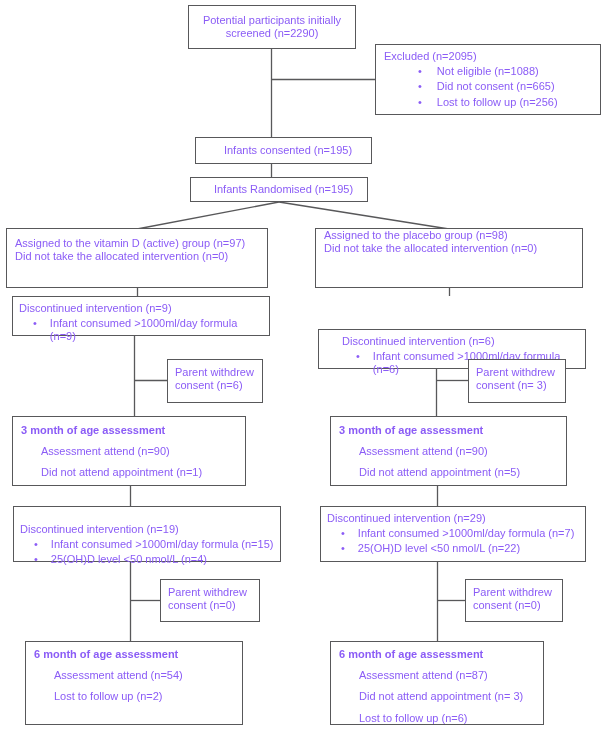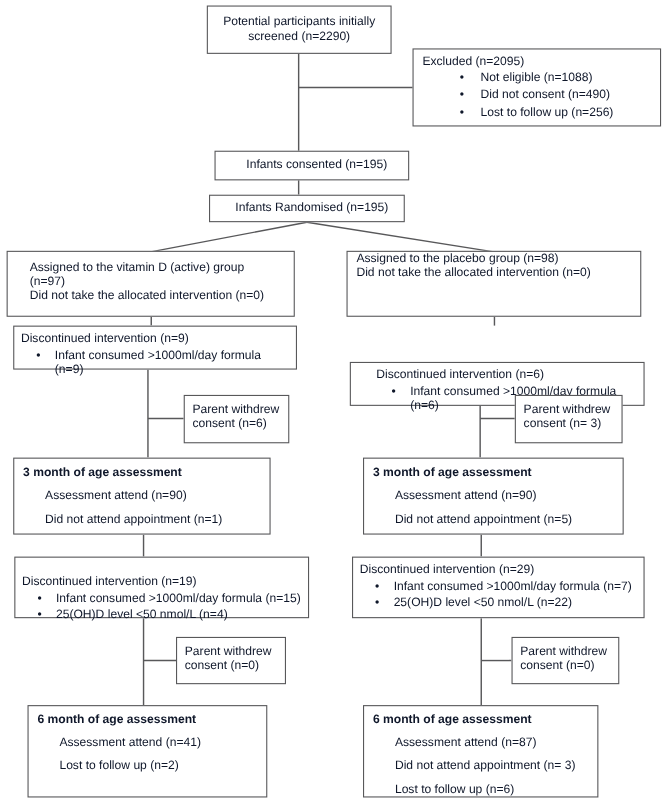--- a/index.html
+++ b/index.html
@@ -2,21 +2,21 @@
 <html><head>
 <meta charset="utf-8">
 <style>
   html, body { margin: 0; padding: 0; background: #ffffff; }
   #canvas {
     position: relative;
     width: 603px;
     height: 729px;
     background: #ffffff;
     font-family: "Liberation Sans", sans-serif;
-    color: #0f172a;
+    color: #8b5cf6;
     overflow: hidden;
   }
   #connectors {
     position: absolute;
     left: 0; top: 0;
     width: 603px; height: 729px;
   }
   .box {
     position: absolute;
     box-sizing: border-box;
@@ -47,21 +47,21 @@
   .ind14 { padding-left: 14px; margin-top: 2px; }
   .dot { flex: 0 0 auto; }
   .ind34 .dot { margin-right: 15px; }
   .ind14 .dot { margin-right: 13px; }
 
   
   #box-screened        { left: 188px; top: 5px;   width: 168px; height: 44px; }
   #box-excluded        { left: 375px; top: 44px;  width: 226px; height: 71px; }
   #box-consented       { left: 195px; top: 137px; width: 177px; height: 27px; }
   #box-randomised      { left: 190px; top: 177px; width: 178px; height: 25px; }
-  #box-assigned-left   { left: 6px;   top: 228px; width: 262px; height: 60px; padding: 8px 20px; }
+  #box-assigned-left   { left: 6px;   top: 228px; width: 262px; height: 60px; padding: 8px 8px; }
   #box-assigned-right  { left: 315px; top: 228px; width: 268px; height: 60px; padding: 0 8px; }
   #box-disc1-left      { left: 12px;  top: 296px; width: 258px; height: 40px; padding: 5px 6px; }
   #box-disc1-right     { left: 318px; top: 296px; width: 268px; height: 40px; padding: 5px 23px; margin-top: 33px; }
   #box-withdrew1-left  { left: 167px; top: 359px; width: 96px;  height: 44px; padding: 6px 7px; }
   #box-withdrew1-right { left: 468px; top: 359px; width: 98px;  height: 44px; padding: 6px 7px; }
   #box-month3-left     { left: 12px;  top: 416px; width: 234px; height: 70px; padding: 7px 8px; }
   #box-month3-right    { left: 330px; top: 416px; width: 237px; height: 70px; padding: 7px 8px; }
   #box-disc2-left      { left: 13px;  top: 506px; width: 268px; height: 56px; padding: 16px 6px; }
   #box-disc2-right     { left: 320px; top: 506px; width: 266px; height: 56px; padding: 5px 6px; }
   #box-withdrew2-left  { left: 160px; top: 579px; width: 100px; height: 43px; padding: 6px 7px; }
@@ -102,21 +102,21 @@
   </div>
 
   <div class="box pad" id="box-excluded">
     <div>Excluded (n=2095)</div>
     <div class="bullet-row ind34">
       <span class="dot">•</span>
       <span>Not eligible (n=1088)</span>
     </div>
     <div class="bullet-row ind34">
       <span class="dot">•</span>
-      <span>Did not consent (n=490)</span>
+      <span>Did not consent (n=665)</span>
     </div>
     <div class="bullet-row ind34">
       <span class="dot">•</span>
       <span>Lost to follow up (n=256)</span>
     </div>
   </div>
 
   <div class="box vcenter" id="box-consented">
     <span>Infants consented (n=195)</span>
   </div>
@@ -159,21 +159,21 @@
       <span>25(OH)D level &lt;50 nmol/L (n=4)</span>
     </div>
   </div>
 
   <div class="box" id="box-withdrew2-left">
     <span>Parent withdrew consent (n=0)</span>
   </div>
 
   <div class="box stack8" id="box-month6-left">
     <div class="bold">6 month of age assessment</div>
-    <div>Assessment attend (n=41)</div>
+    <div>Assessment attend (n=54)</div>
     <div>Lost to follow up (n=2)</div>
   </div>
 
   <div class="box stack12" id="box-assigned-right">
     <div>Assigned to the placebo group (n=98)</div>
     <div>Did not take the allocated intervention (n=0)</div>
   </div>
 
   <div class="box" id="box-disc1-right">
     <div>Discontinued intervention (n=6)</div>

